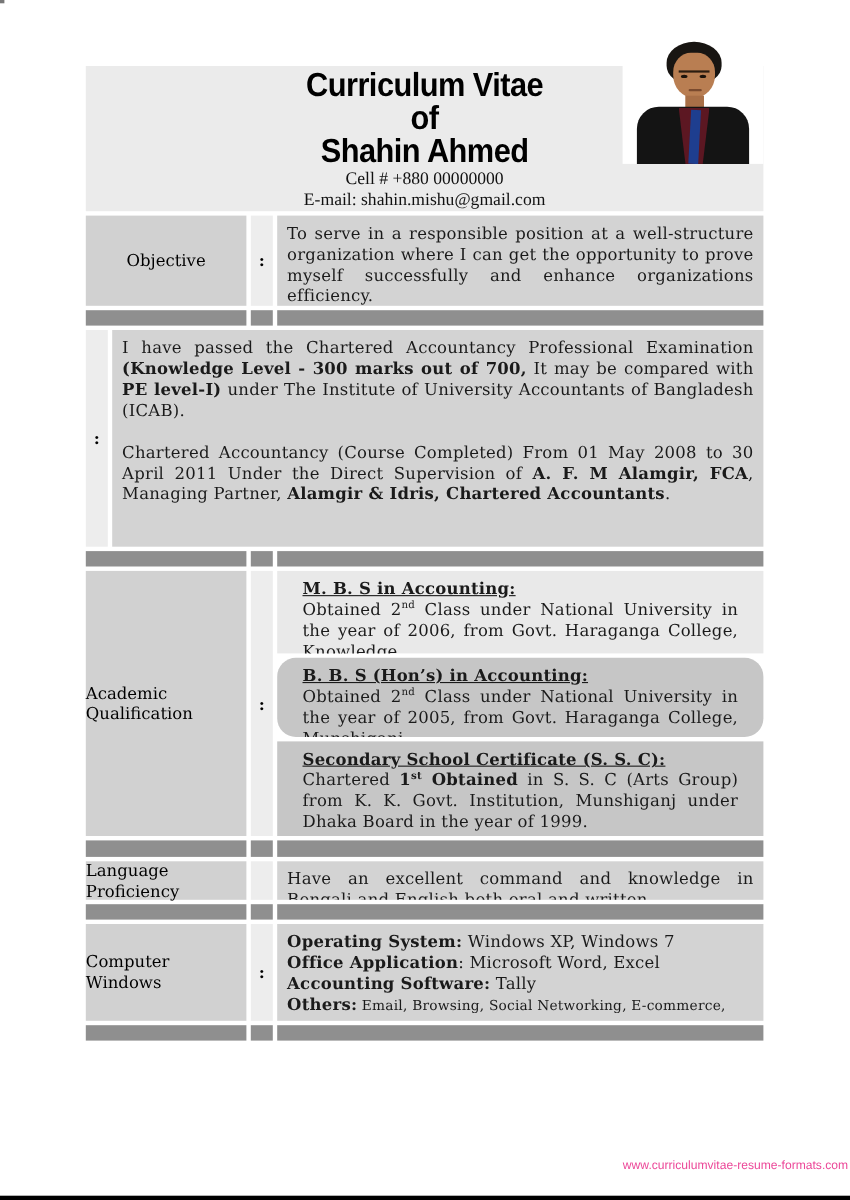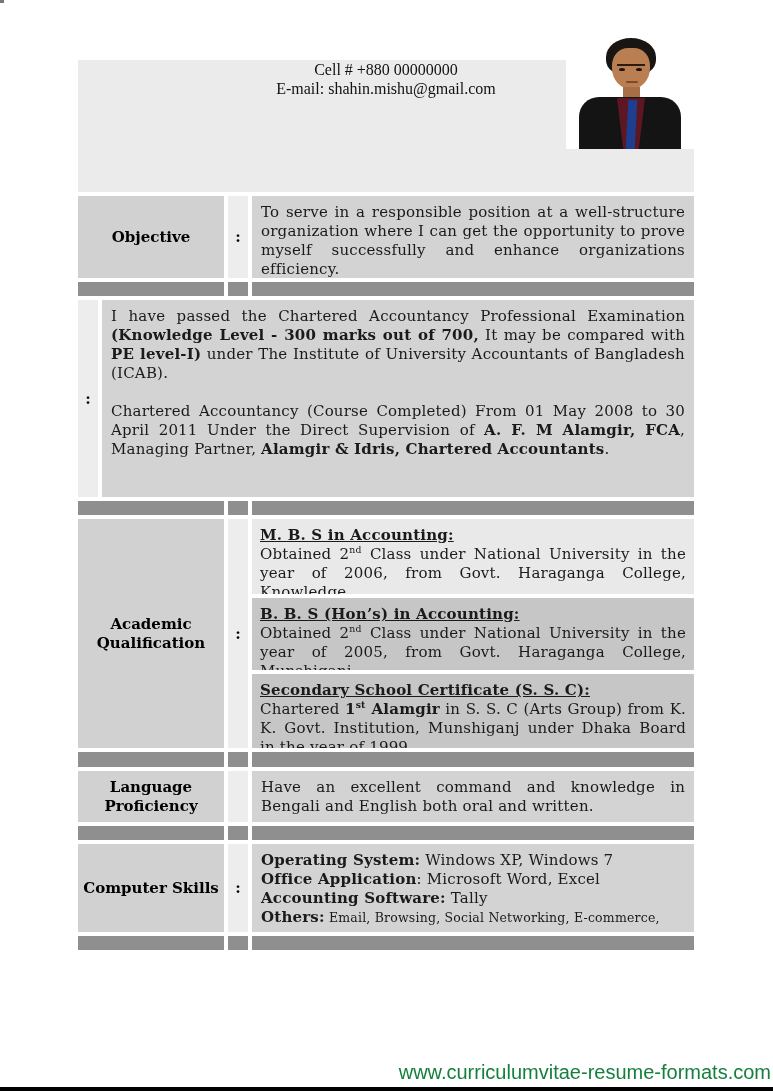--- a/index.html
+++ b/index.html
@@ -33,77 +33,82 @@
   .neck  { position:absolute; top:54px; left:57px; width:17px; height:14px; background:#a86f47; }
   .suit  { position:absolute; top:64px; left:13px; width:102px; height:52px; background:#141414; border-radius:20px 20px 0 0; }
   .shirt { position:absolute; top:65px; left:51px; width:28px; height:51px; background:#5c1722;
            clip-path:polygon(0 0,100% 0,78% 100%,22% 100%); }
   .tie   { position:absolute; top:67px; left:61px; width:9px; height:49px; background:#1e3e8f; transform:rotate(3deg); }
 
   
   .row, .bar-row { display:flex; gap:4px; margin:0 79px 4px 78px; }
   .label-cell {
     width:146px; flex:0 0 146px; background:var(--label-bg,#d1d1d1);
-    display:flex; align-items:center; justify-content:center; text-align:center;
-    font-weight:bold; font-size:15px; line-height:19px; color:#000;
+    display:flex; align-items:center; justify-content:center; text-align:left;
+    font-weight:normal; font-size:15px; line-height:19px; color:#000;
   }
   .colon-cell {
     width:20px; flex:0 0 20px; background:var(--colon-bg,#ededed);
     display:flex; align-items:center; justify-content:center;
     font-weight:bold; font-size:15px; color:#000;
   }
   .content-cell {
     flex:1; background:var(--content-bg,#d3d3d3); padding:7px 9px;
     font-size:15px; line-height:19px; text-align:justify;
     letter-spacing:0.2px; overflow:hidden; box-sizing:border-box;
   }
   .row-objective  { height:82px; }
   .row-profcert   { height:197px; }
-  .row-language   { height:51px; }
+  .row-language   { height:35px; }
   .row-computer   { height:88px; }
   .row-objective .content-cell, .row-profcert .content-cell,
   .row-language .content-cell, .row-computer .content-cell { height:100%; }
 
   .bar-row { height:14px; }
   .bar-row.tall { height:15px; }
   .bar-seg { background:var(--bar,#8f8f8f); }
   .bar-seg.s1 { width:146px; flex:0 0 146px; }
   .bar-seg.s2 { width:20px;  flex:0 0 20px; }
   .bar-seg.s3 { flex:1; }
 
   
   .row-academic { align-items:stretch; }
   .row-academic .label-cell, .row-academic .colon-cell { height:auto; }
   .academic-col { flex:1; display:flex; flex-direction:column; gap:4px; }
-  .academic-block { padding:7px 8px; font-size:15px; line-height:19px;
+  .academic-block { padding:7px 23px; font-size:15px; line-height:19px;
     text-align:justify; letter-spacing:0.2px; overflow:hidden; box-sizing:border-box; }
   .academic-block.light { background:var(--academic-light,#e9e9e9); }
   .academic-block.dark  { background:var(--academic-dark,#c6c6c6); }
-  .b1 { height:75px; } .b2 { height:72px; } .b3 { height:84px; } .b4 { height:74px; }
+  .b1 { height:75px; } .b2 { height:72px;border-radius:17px; } .b3 { height:84px; } .b4 { height:86px; }
   .entry-heading { font-weight:bold; text-decoration:underline; }
 
   .para + .para { margin-top:19px; }
   .computer-line { text-align:left; }
   sup { font-size:0.62em; line-height:0; vertical-align:super; }
   .small { font-size:12.5px; }
 
   
   .footer-url {
-    position:absolute; right:2px; bottom:7px;
-    font-family:"Liberation Sans", sans-serif; font-size:20px; color:#15803d;
+    position:absolute; right:2px; bottom:25px;
+    font-family:"Liberation Sans", sans-serif; font-size:11px; color:#ec4899;
   }
   .bottom-line { position:absolute; left:0; right:0; bottom:0; height:4px; background:var(--bottom-line,#000); }
 </style>
 </head>
 <body>
 
 <div class="page">
   <div class="scan-speck"></div>
 
   <div class="header">
+    <div class="title-block">
+      <div class="title-line">Curriculum Vitae</div>
+      <div class="title-line">of</div>
+      <div class="title-line">Shahin Ahmed</div>
+    </div>
     <div class="contact-line">Cell # +880 00000000</div>
     <div class="contact-line">E-mail: shahin.mishu@gmail.com</div>
     <div class="photo">
       <div class="portrait">
         <div class="hair"></div>
         <div class="face"></div>
         <div class="brows"></div>
         <div class="eye-l"></div>
         <div class="eye-r"></div>
         <div class="mouth"></div>
@@ -150,21 +155,21 @@
       <div class="academic-block light b1">
         <span class="entry-heading">M. B. S in Accounting:</span><br>
         <span><span>Obtained 2</span><sup>nd</sup><span> Class under National University in the year of 2006, from Govt. Haraganga College, Knowledge.</span></span>
       </div>
       <div class="academic-block dark b2">
         <span class="entry-heading">B. B. S (Hon’s) in Accounting:</span><br>
         <span><span>Obtained 2</span><sup>nd</sup><span> Class under National University in the year of 2005, from Govt. Haraganga College, Munshiganj.</span></span>
       </div>
       <div class="academic-block dark b4">
         <span class="entry-heading">Secondary School Certificate (S. S. C):</span><br>
-        <span><span>Chartered </span><span style="font-weight: bold;">1</span><sup style="font-weight: bold;">st</sup><span style="font-weight: bold;"> Alamgir</span><span> in S. S. C (Arts Group) from K. K. Govt. Institution, Munshiganj under Dhaka Board in the year of 1999.</span></span>
+        <span><span>Chartered </span><span style="font-weight: bold;">1</span><sup style="font-weight: bold;">st</sup><span style="font-weight: bold;"> Obtained</span><span> in S. S. C (Arts Group) from K. K. Govt. Institution, Munshiganj under Dhaka Board in the year of 1999.</span></span>
       </div>
     </div>
   </div>
 
   <div class="bar-row tall">
     <div class="bar-seg s1"></div>
     <div class="bar-seg s2"></div>
     <div class="bar-seg s3"></div>
   </div>
 
@@ -174,21 +179,21 @@
     <div class="content-cell">Have an excellent command and knowledge in Bengali and English both oral and written.</div>
   </div>
 
   <div class="bar-row">
     <div class="bar-seg s1"></div>
     <div class="bar-seg s2"></div>
     <div class="bar-seg s3"></div>
   </div>
 
   <div class="row row-computer">
-    <div class="label-cell">Computer Skills</div>
+    <div class="label-cell">Computer Windows</div>
     <div class="colon-cell">:</div>
     <div class="content-cell">
       <div class="computer-line"><span style="font-weight: bold;">Operating System:</span><span> Windows XP, Windows 7</span></div>
       <div class="computer-line"><span style="font-weight: bold;">Office Application</span><span>: Microsoft Word, Excel</span></div>
       <div class="computer-line"><span style="font-weight: bold;">Accounting Software:</span><span> Tally</span></div>
       <div class="computer-line"><span style="font-weight: bold;">Others:</span><span class="small"> Email, Browsing, Social Networking, E-commerce, etc.</span></div>
     </div>
   </div>
 
   <div class="bar-row">

